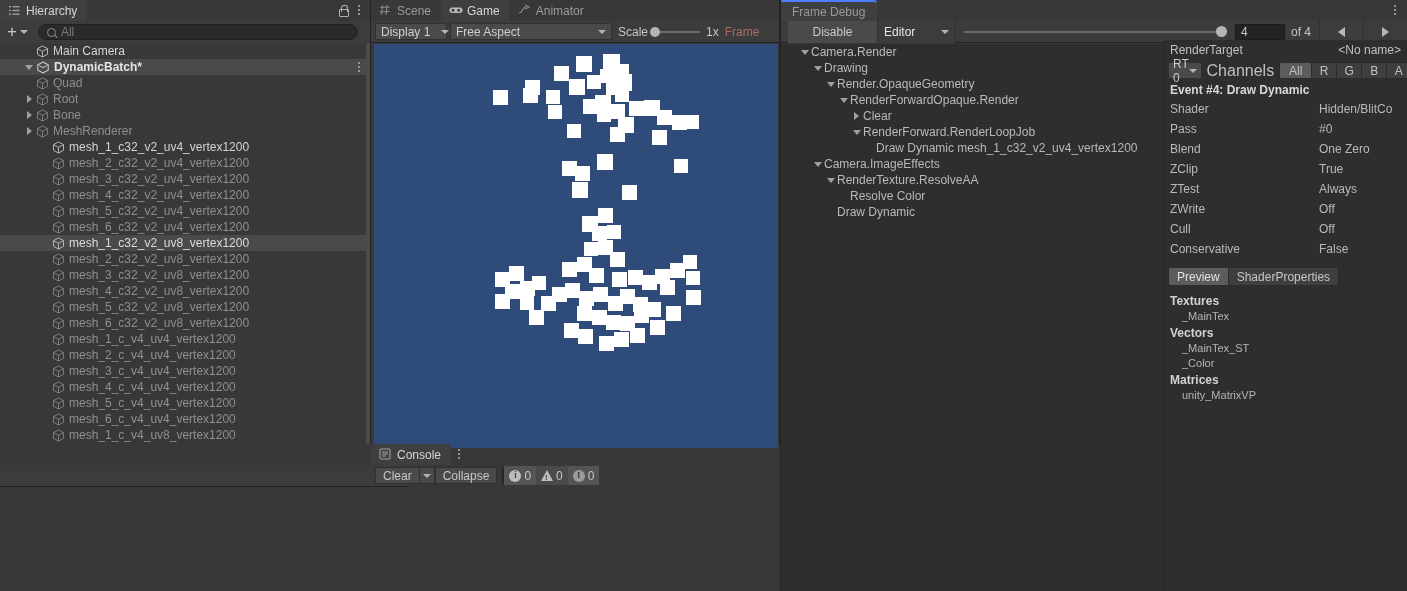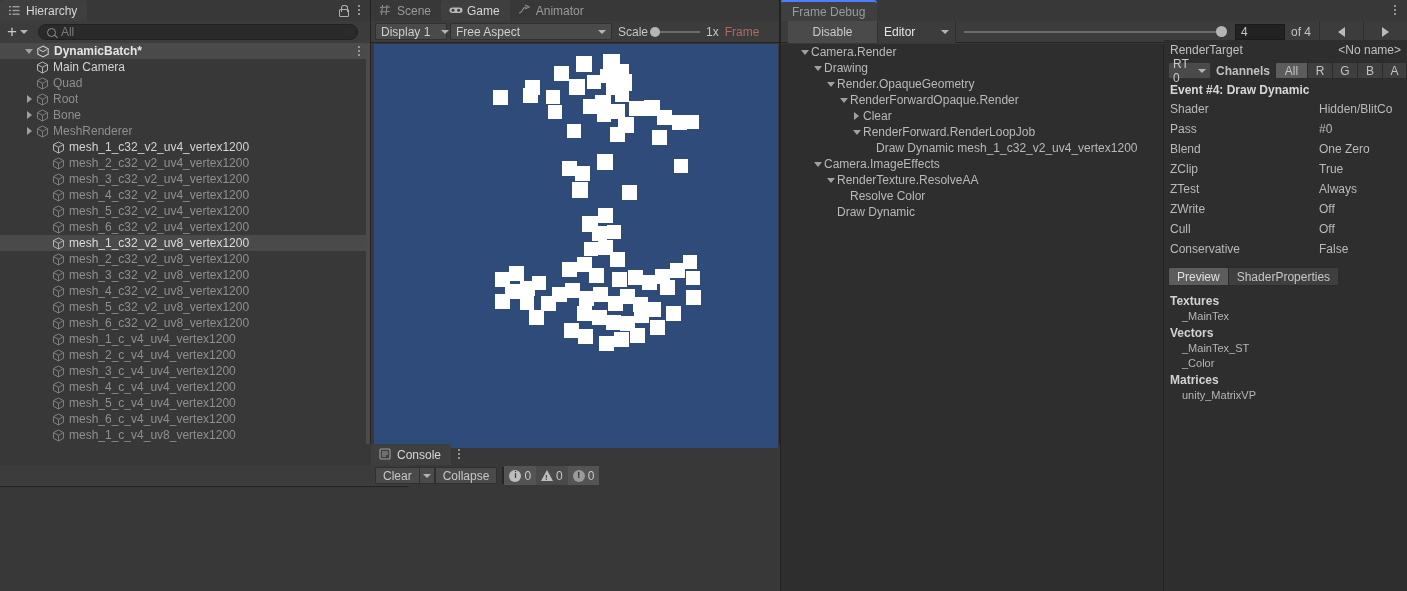--- a/index.html
+++ b/index.html
@@ -209,21 +209,21 @@
 
   
   #fd-right { position: absolute; left: 384px; top: 40px; right: 0; bottom: 0; background: #2e2e2e; }
   .rt-hdr { height: 20px; display: flex; align-items: center; justify-content: space-between; padding: 0 6px 0 6px; color: #c0c0c0; font-size: 12px; background:#2e2e2e;}
   .rt-row2 { height: 21px; display: flex; align-items: stretch; background: #2e2e2e; padding-left: 4px; }
   .rt-dd {
     width: 64px; display: flex; align-items: center; justify-content: space-between;
     padding: 0 4px; background: #4a4a4a; border: 1px solid #303030; border-radius: 2px;
     color: #cbcbcb; font-size: 12px; height: 17px; align-self: center;
   }
-  .rt-lbl { display: flex; align-items: center; padding: 0 5px; color: #c0c0c0; font-size: 12px; font-weight: bold;}
+  .rt-lbl { display: flex; align-items: center; padding: 0 5px; color: #c0c0c0; font-size: 16px;}
   .chan {
     width: 25px; display: flex; align-items: center; justify-content: center;
     background: #3f3f3f; border: 1px solid #2b2b2b; color: #c2c2c2; font-size: 12px;
     height: 17px; align-self: center; border-right: none;
   }
   .chan.first { width: 32px; background: #5c5c5c; border-radius: 2px 0 0 2px;}
   .chan.last { border-right: 1px solid #2b2b2b; }
   .rt-info { padding: 4px 0 0 8px; color: #c2c2c2; font-size: 12px;}
   .ev-title { padding: 2px 0 2px 6px; color: #d8d8d8; font-size: 12px; font-weight: bold;}
   .prop-row { height: 20px; display: flex; align-items: center; font-size: 12px; color: #b9b9b9;}
@@ -280,48 +280,48 @@
         <span class="plus-glyph">+</span>
         <span class="caret-dn"></span>
       </div>
       <div class="search-field">
         <span class="mag"></span>
         <span class="search-ph">All</span>
       </div>
     </div>
 
     <div id="hier-body">
+        <div class="hrow bright">
+          <span style="width:22px;flex:none"></span>
+          <span class="twisty"></span>
+          <span class="cube">
+            <svg width="13" height="13" viewBox="0 0 13 13">
+              <path d="M6.5 1 L11.5 3.6 L11.5 9.3 L6.5 12 L1.5 9.3 L1.5 3.6 Z" fill="none" stroke="#b4b4b4" stroke-width="1"></path>
+              <path d="M1.5 3.6 L6.5 6.3 L11.5 3.6 M6.5 6.3 L6.5 12" fill="none" stroke="#b4b4b4" stroke-width="1"></path>
+            </svg>
+          </span>
+          <span class="lbl">Main Camera</span>
+        </div>
         <div class="hrow root-row">
           <div style="display: flex; align-items: center;">
             <span style="width:22px"></span>
             <span class="twisty">
               <span class="tri-d"></span>
             </span>
             <span class="gobj-icon"><svg width="14" height="13" viewBox="0 0 14 13">
                 <path d="M7 1 L12.2 3.8 L12.2 9.2 L7 12 L1.8 9.2 L1.8 3.8 Z" fill="none" stroke="#cfcfcf" stroke-width="1.1"></path>
                 <path d="M3.2 4.6 L7 6.6 L10.8 4.6" fill="none" stroke="#cfcfcf" stroke-width="1"></path>
               </svg></span>
             <span class="lbl">DynamicBatch*</span>
           </div>
           <span class="kebab">
             <i></i>
             <i></i>
             <i></i>
           </span>
-        </div>
-        <div class="hrow bright">
-          <span style="width:22px;flex:none"></span>
-          <span class="twisty"></span>
-          <span class="cube">
-            <svg width="13" height="13" viewBox="0 0 13 13">
-              <path d="M6.5 1 L11.5 3.6 L11.5 9.3 L6.5 12 L1.5 9.3 L1.5 3.6 Z" fill="none" stroke="#b4b4b4" stroke-width="1"></path>
-              <path d="M1.5 3.6 L6.5 6.3 L11.5 3.6 M6.5 6.3 L6.5 12" fill="none" stroke="#b4b4b4" stroke-width="1"></path>
-            </svg>
-          </span>
-          <span class="lbl">Main Camera</span>
         </div>
         <div class="hrow dim">
           <span style="width:22px;flex:none"></span>
           <span class="twisty"></span>
           <span class="cube">
             <svg width="13" height="13" viewBox="0 0 13 13">
               <path d="M6.5 1 L11.5 3.6 L11.5 9.3 L6.5 12 L1.5 9.3 L1.5 3.6 Z" fill="none" stroke="#7f7f7f" stroke-width="1"></path>
               <path d="M1.5 3.6 L6.5 6.3 L11.5 3.6 M6.5 6.3 L6.5 12" fill="none" stroke="#7f7f7f" stroke-width="1"></path>
             </svg>
           </span>

